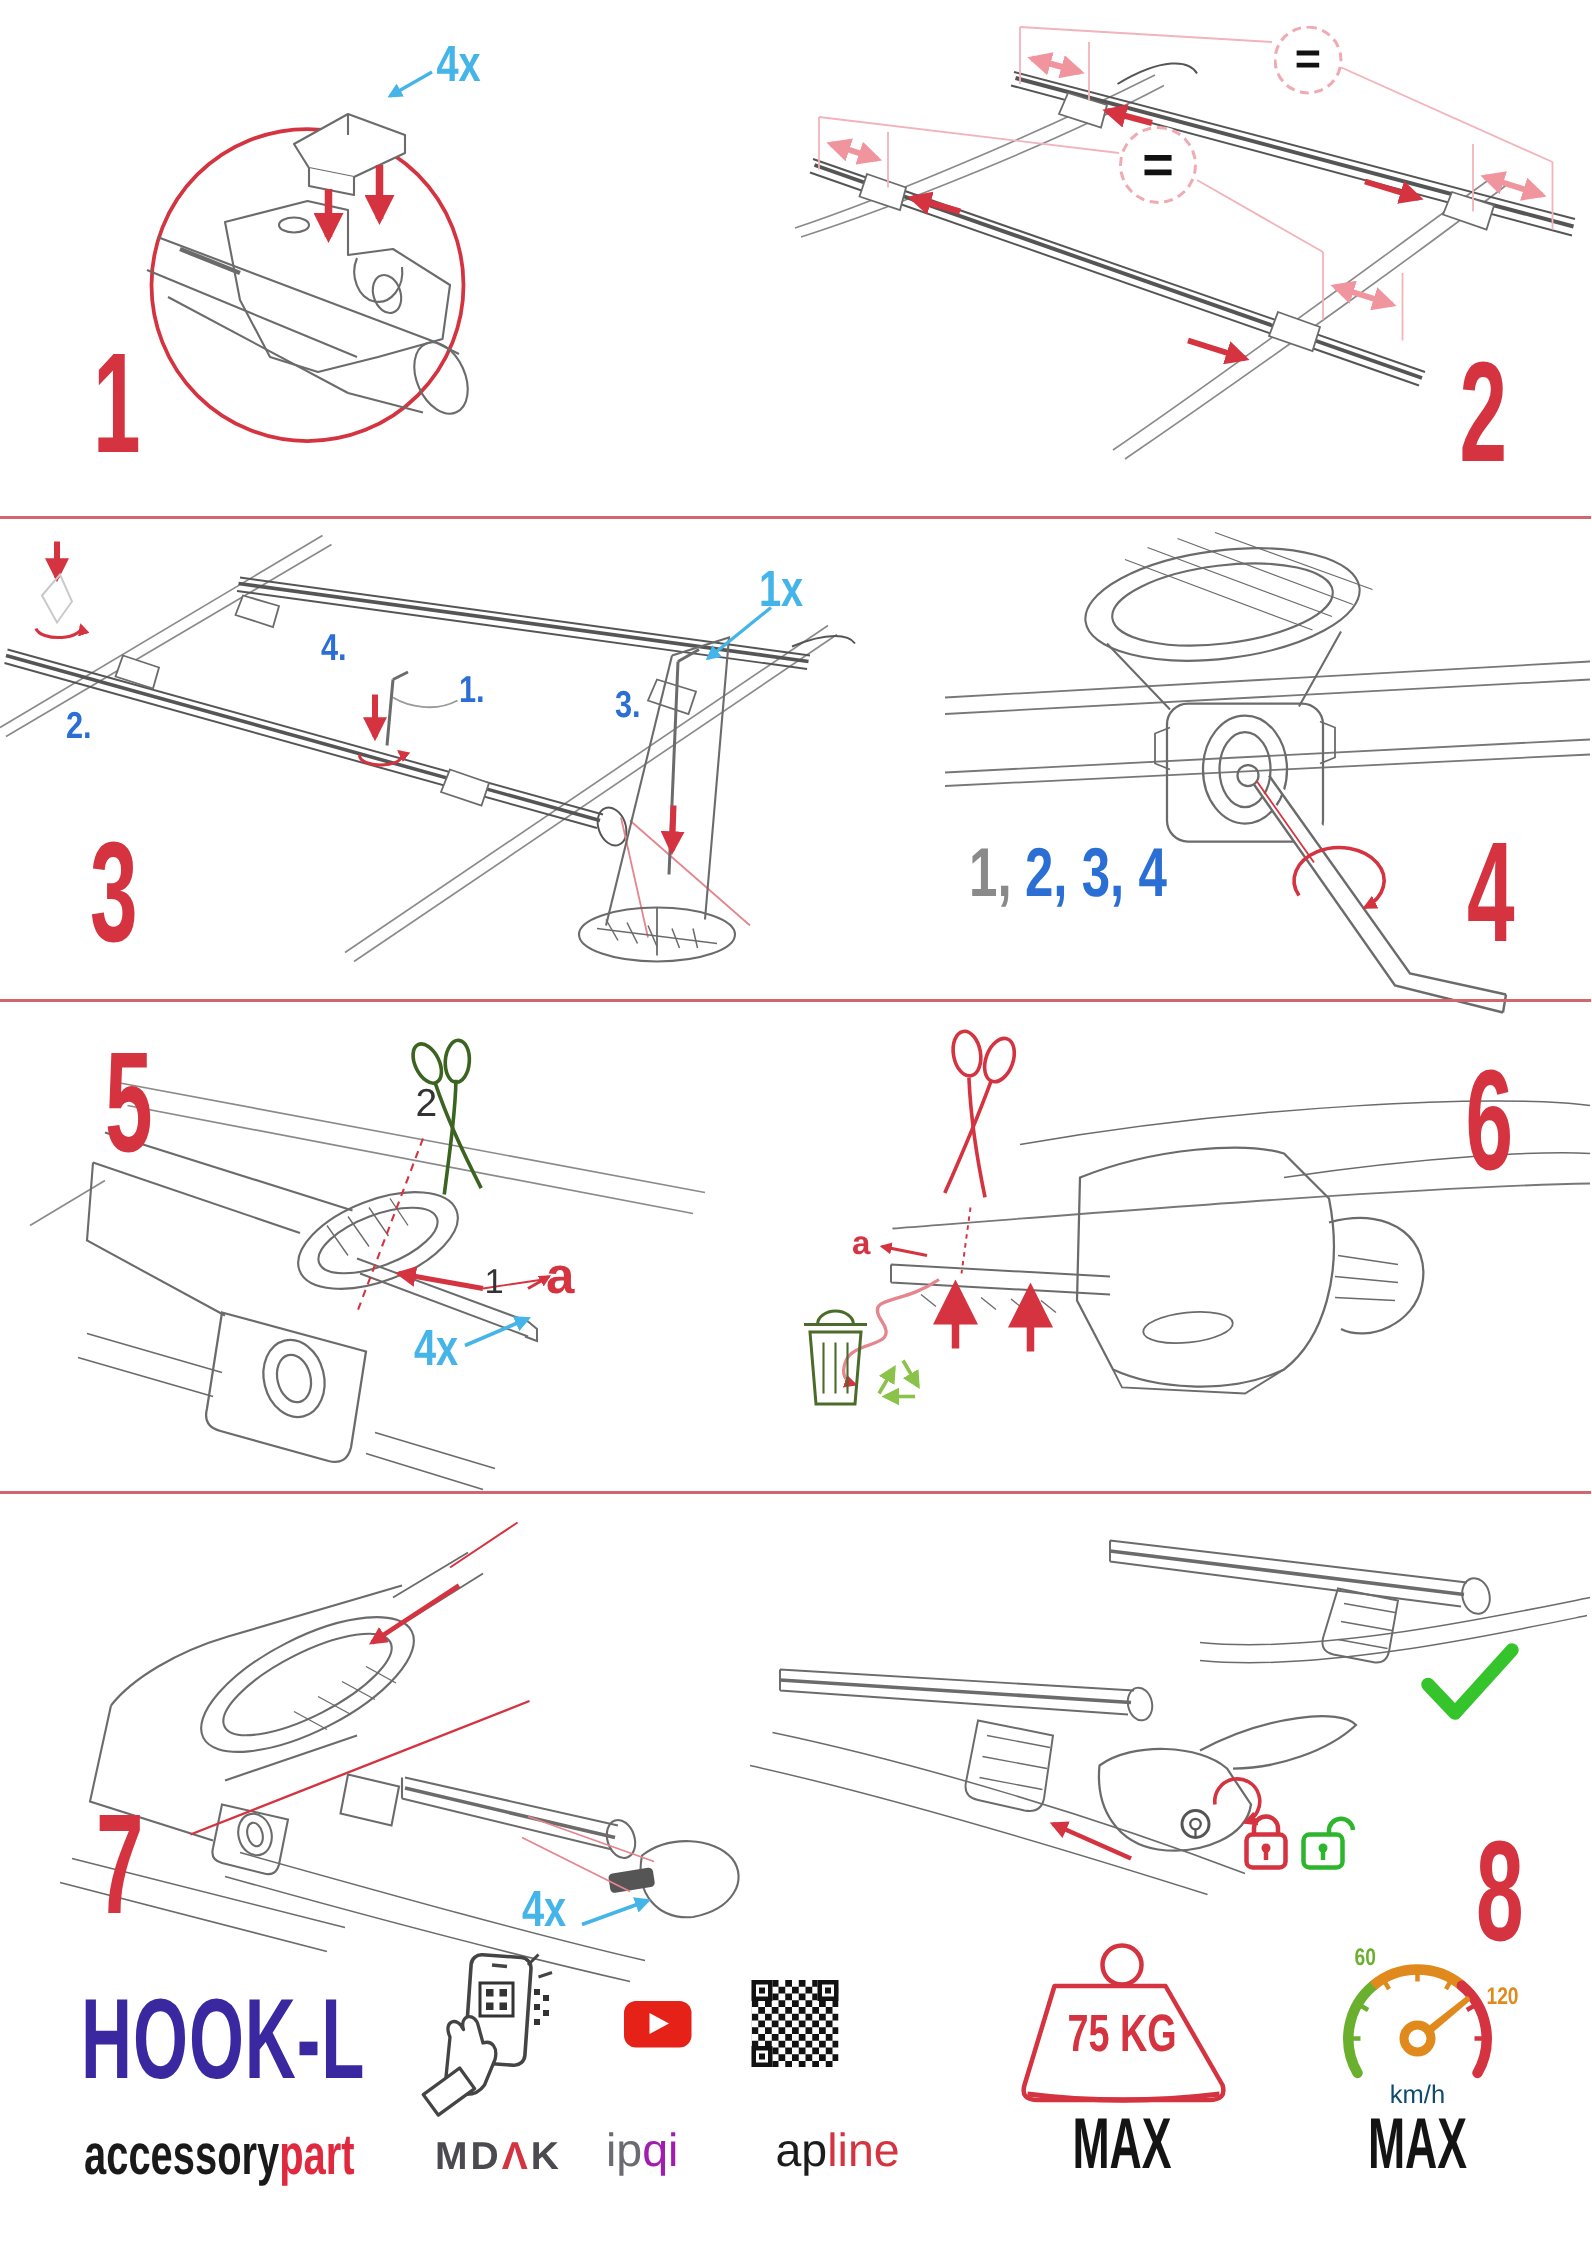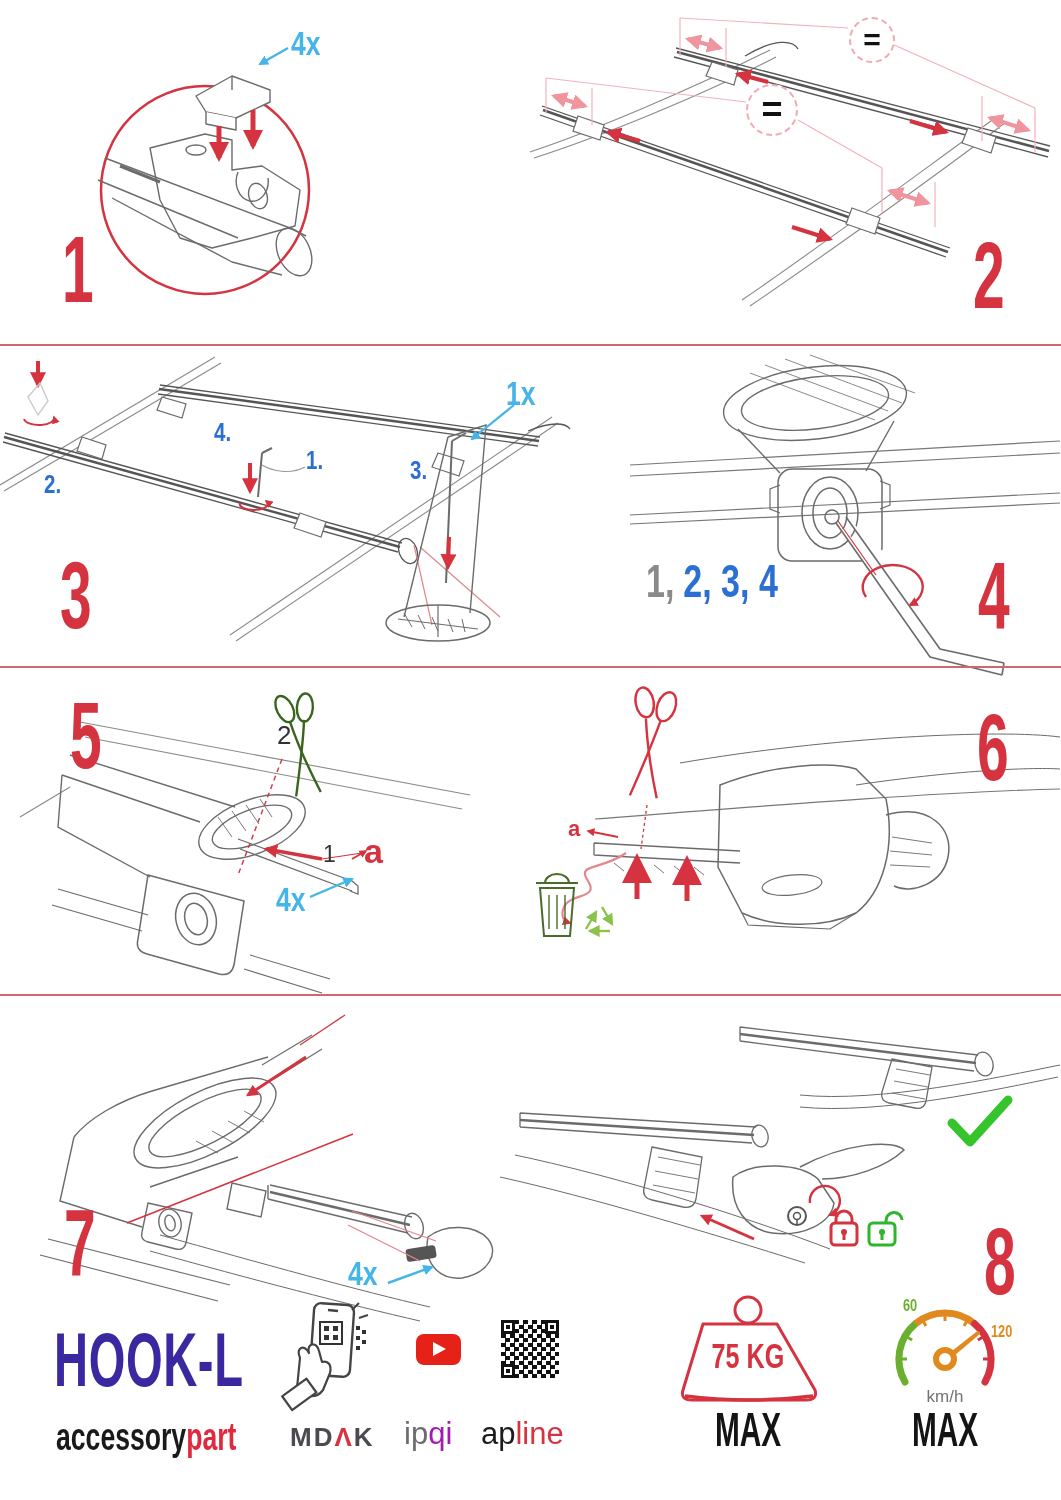--- a/index.html
+++ b/index.html
@@ -19,28 +19,28 @@
   .seq{font-size:46px;font-weight:700;transform:scaleX(.74);transform-origin:left top;}
   .seq .g{color:#8a8a8a;} .seq .b{color:#2b6fd4;margin-left:12px;}
   .logo-product{color:#3a28a0;font-size:76px;font-weight:700;transform:scaleX(.62);
                 transform-origin:left top;letter-spacing:1px;}
   .logo-brand{font-size:38px;font-weight:700;transform:scaleX(.7);transform-origin:left top;}
   .logo-brand .b1{color:#1a1a1a;} .logo-brand .b2{color:#e0293e;}
   .logo-mdak{font-size:26px;font-weight:700;letter-spacing:2px;color:#4a4a50;}
   .logo-mdak .caret{color:#d4333f;}
   .logo-ipqi{font-size:31px;font-weight:500;color:#6b6b71;}
   .logo-ipqi .r{color:#a21caf;}
-  .logo-apline{font-size:31px;font-weight:500;color:#1c1c1e;}
+  .logo-apline{font-size:31px;font-weight:500;color:#1c1c1e;margin-left:36px;}
   .logo-apline .r{color:#d4333f;}
   .maxlbl{font-size:48px;font-weight:700;color:#141414;transform:scaleX(.62);
           transform-origin:center top;text-align:center;}
   .kg{color:#d4333f;font-size:35px;font-weight:700;transform:scaleX(.72);
       transform-origin:center top;text-align:center;}
   .speedtick{font-size:16px;font-weight:700;transform:scaleX(.8);transform-origin:left top;}
-  .kmh{font-size:17px;color:#737373;text-align:center;}
+  .kmh{font-size:17px;color:#0c4a6e;text-align:center;}
   .yt{position:absolute;width:45px;height:31px;background:#e62117;border-radius:8px;}
   .yt::after{content:"";position:absolute;left:17px;top:8px;border-left:13px solid #fff;
              border-top:7.5px solid transparent;border-bottom:7.5px solid transparent;}
   .qr{position:absolute;width:58px;height:58px;
       background:repeating-conic-gradient(#121212 0% 25%, #ffffff 25% 50%);
       background-size:9px 9px;outline:2px solid #fff;}
   .qr .fp{position:absolute;width:14px;height:14px;border:3px solid #121212;background:#fff;box-sizing:border-box;}
   .qr .fp::after{content:"";position:absolute;left:2px;top:2px;width:4px;height:4px;background:#121212;}
   .fp.tl{left:0;top:0;} .fp.tr{right:0;top:0;} .fp.bl{left:0;bottom:0;}
 </style>

